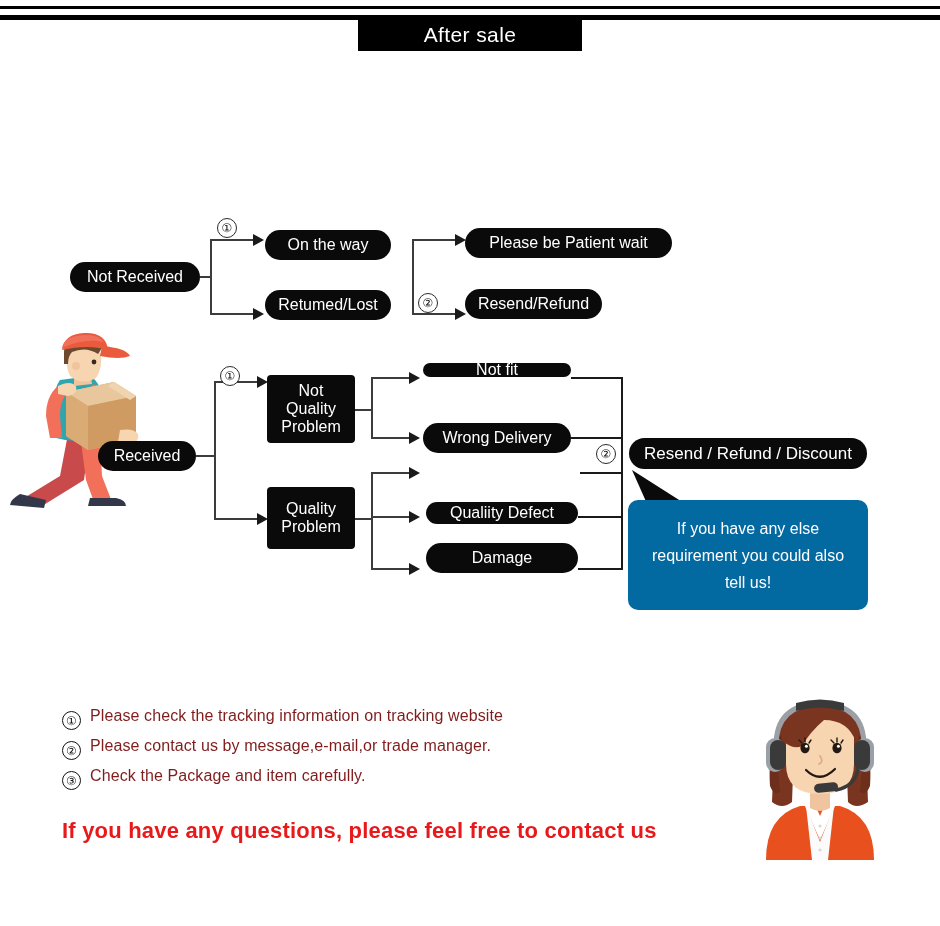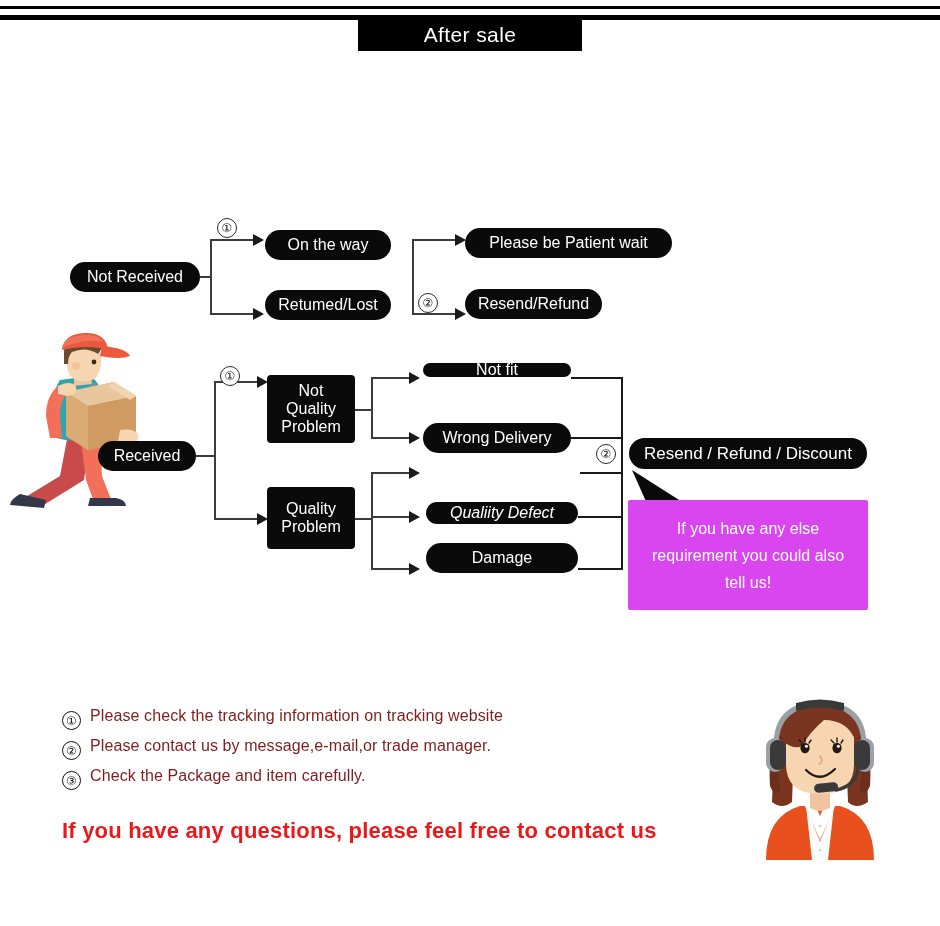--- a/index.html
+++ b/index.html
@@ -96,22 +96,22 @@
     box-sizing: border-box;
   }
 
   
   .bubble {
     position: absolute;
     left: 628px;
     top: 500px;
     width: 240px;
     height: 110px;
-    background: #d946ef;
-    border-radius: 2px;
+    background: #0369a1;
+    border-radius: 10px;
     color: #ffffff;
     font-size: 16px;
     line-height: 27px;
     text-align: center;
     display: flex;
     align-items: center;
     justify-content: center;
     box-sizing: border-box;
     padding: 0 14px;
   }
@@ -282,21 +282,21 @@
   <div class="ln v" style="left:371px; top:472px; height:98px;"></div>
   <div class="ln h" style="left:371px; top:472px; width:40px;"></div>
   <div class="arrow" style="left:409px; top:467px;"></div>
   <div class="ln h" style="left:371px; top:516px; width:40px;"></div>
   <div class="arrow" style="left:409px; top:511px;"></div>
   <div class="ln h" style="left:371px; top:568px; width:40px;"></div>
   <div class="arrow" style="left:409px; top:563px;"></div>
 
   <div class="pill" style="left:423px; top:363px; width:148px; height:14px;">Not fit</div>
   <div class="pill" style="left:423px; top:423px; width:148px; height:30px;">Wrong Delivery</div>
-  <div class="pill" style="left:426px; top:502px; width:152px; height:22px;font-style:italic;">Qualiity Defect</div>
+  <div class="pill" style="left:426px; top:502px; width:152px; height:22px;">Qualiity Defect</div>
   <div class="pill" style="left:426px; top:543px; width:152px; height:30px;">Damage</div>
 
   <div class="ln h dark" style="left:571px; top:377px; width:52px;"></div>
   <div class="ln h dark" style="left:571px; top:437px; width:52px;"></div>
   <div class="ln h dark" style="left:580px; top:472px; width:43px;"></div>
   <div class="ln h dark" style="left:578px; top:516px; width:45px;"></div>
   <div class="ln h dark" style="left:578px; top:568px; width:45px;"></div>
   <div class="ln v dark" style="left:621px; top:377px; height:193px;"></div>
   <div class="circ" style="left:596px; top:444px;">②</div>
 

